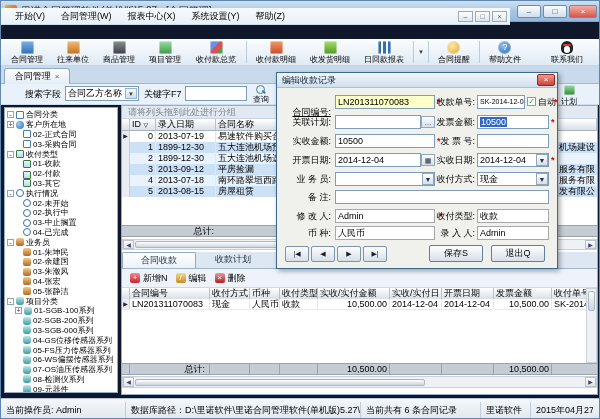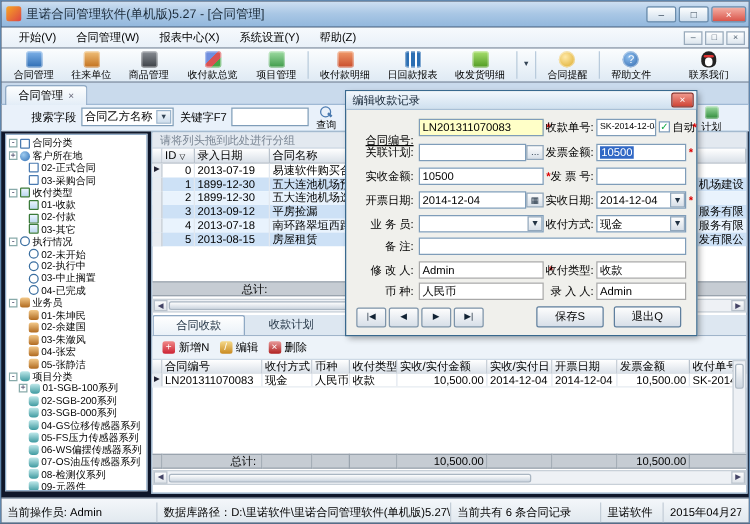--- a/index.html
+++ b/index.html
@@ -11,21 +11,21 @@
   
   .titlebar{left:0;top:0;width:600px;height:21px;
     background:linear-gradient(#cfe0f2,#a9c7e5 50%,#93b8dd);border-bottom:1px solid #7fa3c8;
     display:flex;align-items:center;padding:0 4px;}
   .appico{width:12px;height:12px;background:linear-gradient(135deg,#f6a623,#d44);border-radius:2px;margin-right:4px;flex:0 0 auto;}
   .title-text{font-size:10px;color:#1b2b3a;}
   .winbtn{width:24px;height:13px;border:1px solid #6b8cab;border-radius:2px;
     background:linear-gradient(#fdfefe,#cfdeec);text-align:center;line-height:11px;font-size:8px;color:#345;}
   .winbtn.close{background:linear-gradient(#f5b0a4,#d9544a);color:#fff;width:28px;}
   
-  .menubar{left:0;top:21px;width:598px;height:17px;background:linear-gradient(#f7fafd,#e8f0f8);
+  .menubar{left:0;top:7px;width:509px;height:17px;background:linear-gradient(#f7fafd,#e8f0f8);
     border-bottom:1px solid #cddcea;display:flex;align-items:center;padding-left:6px;}
   .menuitem{padding:0 8px;line-height:15px;}
   .mdibtn{width:15px;height:11px;border:1px solid #9ab;background:linear-gradient(#fff,#dde6ee);
     font-size:7px;line-height:9px;text-align:center;color:#456;margin-left:2px;}
   
   .toolbar{left:0;top:38px;width:600px;height:27px;background:linear-gradient(#fbfdfe,#dfeaf4);
     border-bottom:1px solid #c3d4e4;display:flex;align-items:center;padding:0 3px;}
   .tbtn{display:flex;flex-direction:column;align-items:center;justify-content:center;
     width:46px;height:26px;font-size:8px;line-height:9px;}
   .i16{width:13px;height:13px;border-radius:2px;margin-bottom:1px;box-shadow:inset 0 0 0 1px rgba(255,255,255,.4);}
@@ -146,40 +146,40 @@
       <div class="nw">合同管理</div>
     </div>
     <div class="tbtn">
       <div class="i16" style="background:linear-gradient(#f0c07a,#c2701d);"></div>
       <div class="nw">往来单位</div>
     </div>
     <div class="tbtn">
       <div class="i16" style="background:linear-gradient(#8a8f96,#3a3f45);"></div>
       <div class="nw">商品管理</div>
     </div>
+    <div class="tbtn">
+      <div class="i16" style="background:linear-gradient(#9fdca4,#3d9a49);"></div>
+      <div class="nw">项目管理</div>
+    </div>
     <div class="tbtn" style="width:56px;">
       <div class="i16" style="background:linear-gradient(135deg,#6f8ede 40%,#d95252 40% 70%,#46a546 70%);"></div>
       <div class="nw">收付款总览</div>
-    </div>
-    <div class="tbtn">
-      <div class="i16" style="background:linear-gradient(#9fdca4,#3d9a49);"></div>
-      <div class="nw">项目管理</div>
     </div>
     <div class="sep"></div>
     <div class="tbtn" style="width:54px;">
       <div class="i16" style="background:linear-gradient(#f09a6a,#c84b2a);"></div>
       <div class="nw">收付款明细</div>
     </div>
     <div class="tbtn" style="width:54px;">
+      <div class="i16" style="background:linear-gradient(#a9e06f,#4f9a22);"></div>
+      <div class="nw">收发货明细</div>
+    </div>
+    <div class="tbtn" style="width:54px;">
       <div class="i16" style="background:repeating-linear-gradient(90deg,#2c6fb3 0 3px,#fff 3px 5px);"></div>
       <div class="nw">日回款报表</div>
-    </div>
-    <div class="tbtn" style="width:54px;">
-      <div class="i16" style="background:linear-gradient(#a9e06f,#4f9a22);"></div>
-      <div class="nw">收发货明细</div>
     </div>
     <div class="sep"></div>
     <div style="font-size:6px;color:#345;padding:0 2px;">▼</div>
     <div class="sep"></div>
     <div class="tbtn">
       <div class="i16" style="background:radial-gradient(circle at 40% 35%,#ffe9a8,#d9a520);border-radius:50%;"></div>
       <div class="nw">合同提醒</div>
     </div>
     <div class="sep"></div>
     <div class="tbtn">

